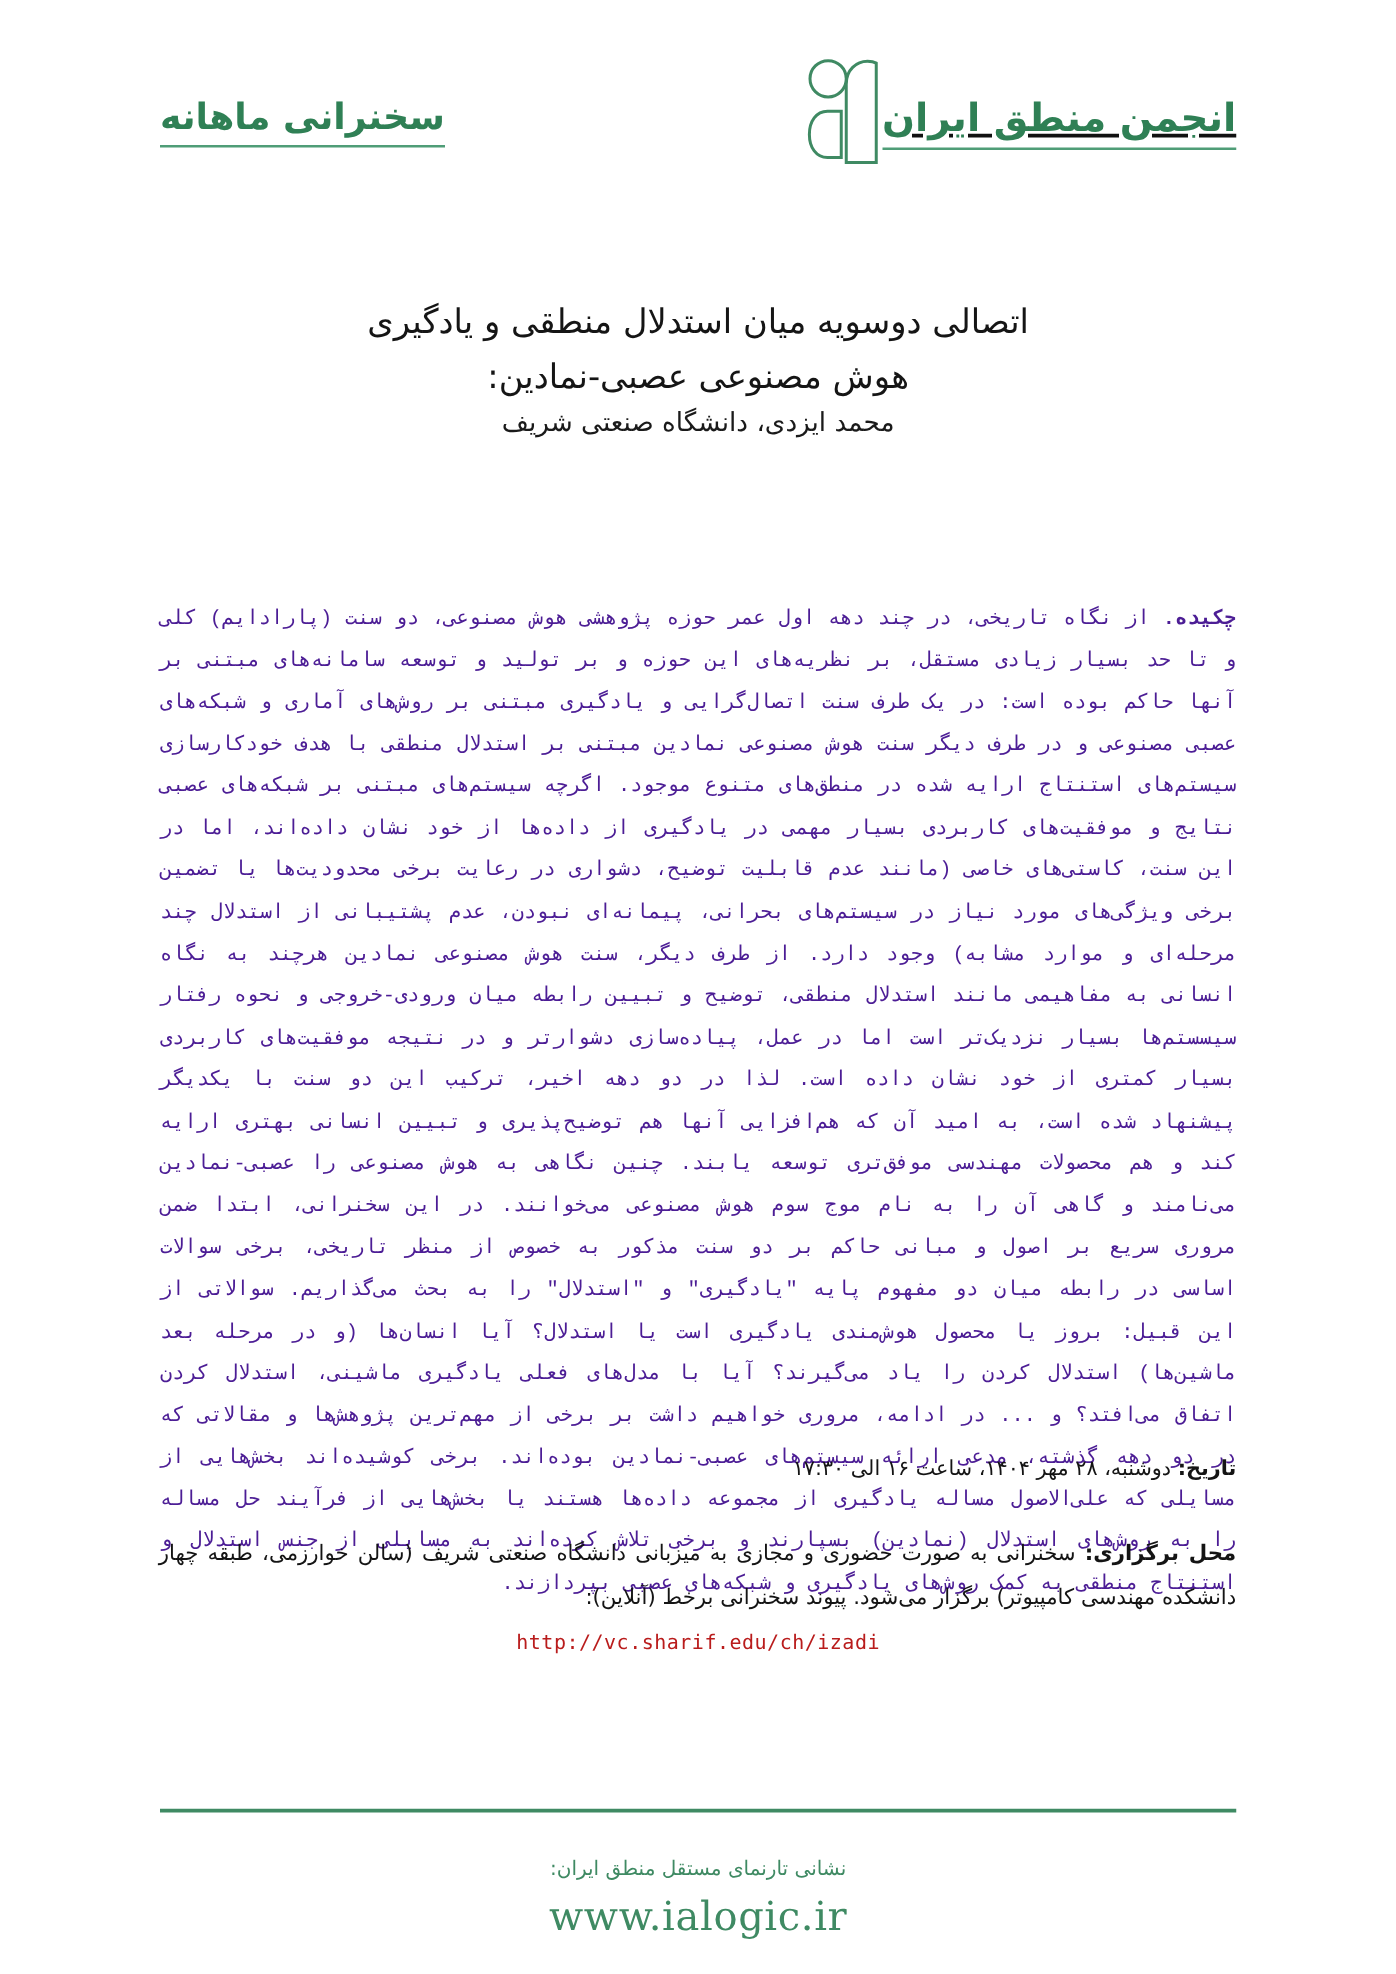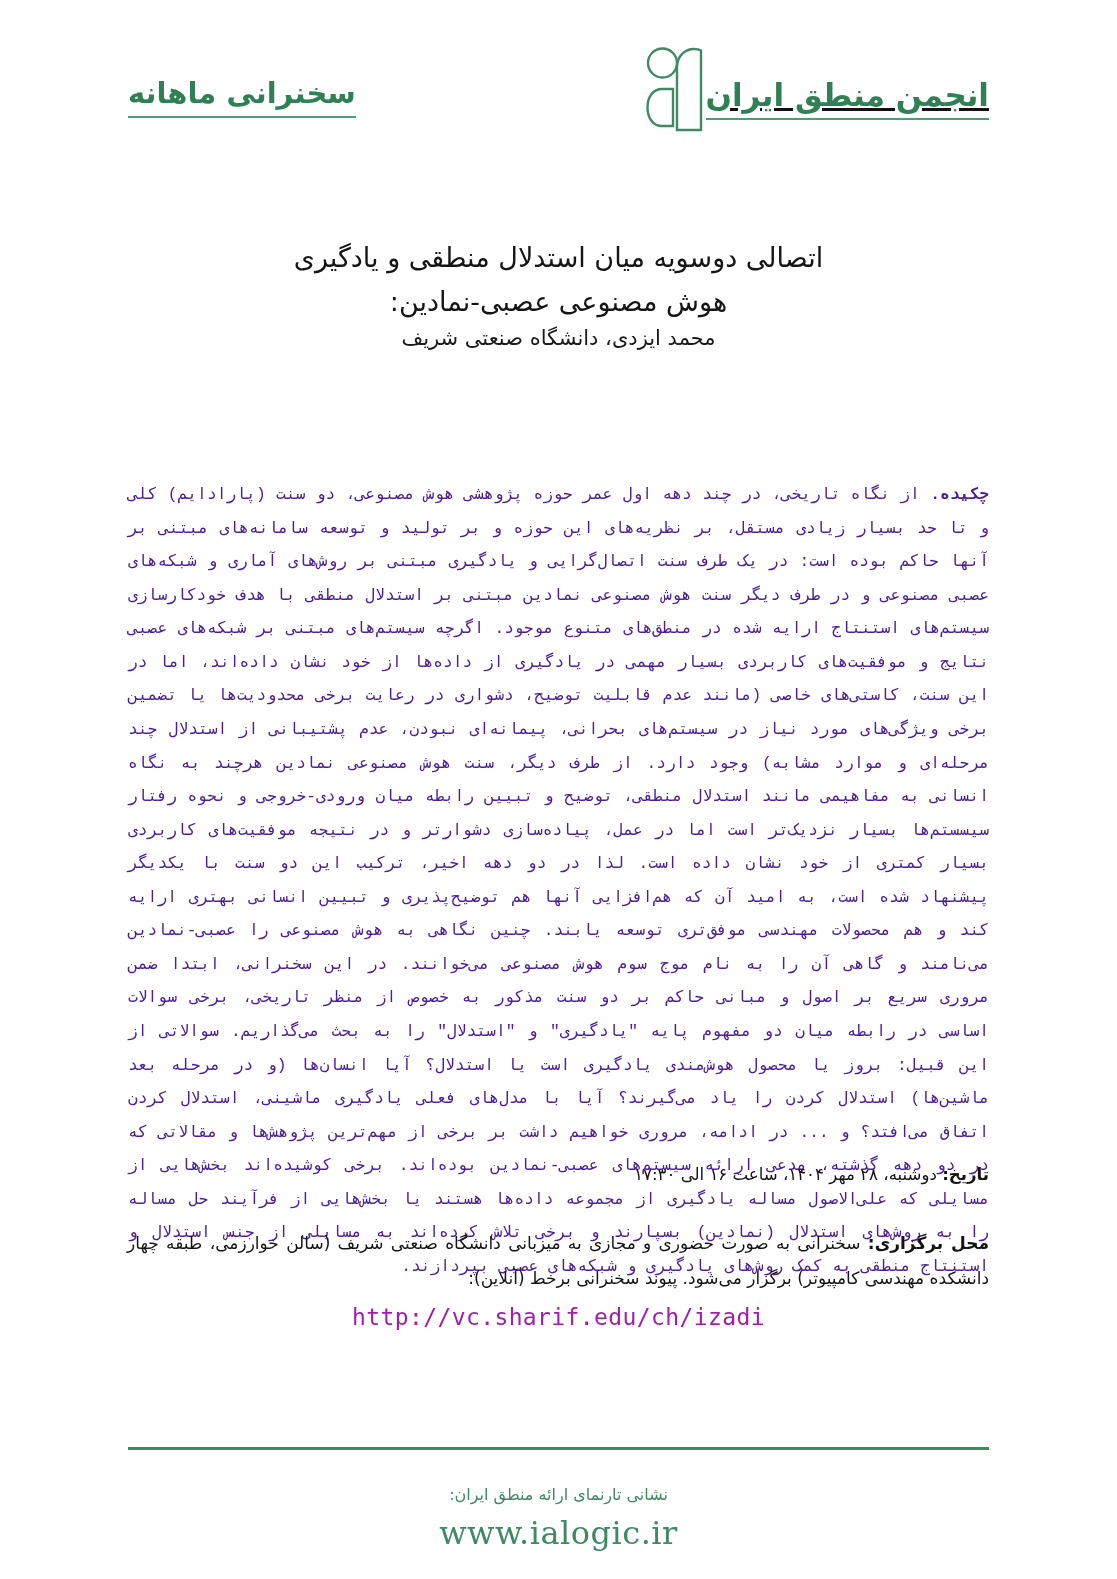--- a/index.html
+++ b/index.html
@@ -162,22 +162,22 @@
     position: absolute;
     top: 1304px;
     right: 128px;
     left: 128px;
     text-align: center;
   }
 
   .link-line a,
   .link-line span.url {
     font-family: "DejaVu Sans Mono", "Liberation Mono", monospace;
-    font-size: 23px;
-    color: #a21caf;
+    font-size: 16px;
+    color: #b91c1c;
     text-decoration: none;
     letter-spacing: 0.4px;
   }
 
   
   .footer-rule {
     position: absolute;
     top: 1447px;
     left: 128px;
     right: 128px;
@@ -253,17 +253,17 @@
   <div class="info-venue">
     <span class="lbl">محل برگزاری:</span><span> سخنرانی به صورت حضوری و مجازی به میزبانی دانشگاه صنعتی شریف (سالن خوارزمی، طبقه چهار دانشکده مهندسی کامپیوتر) برگزار می‌شود. پیوند سخنرانی برخط (آنلاین):</span>
   </div>
 
   <div class="link-line">
     <a href="#">http://vc.sharif.edu/ch/izadi</a>
   </div>
 
   <div class="footer-rule"></div>
   <div class="footer">
-    <div class="footer-caption">نشانی تارنمای ارائه منطق ایران:</div>
+    <div class="footer-caption">نشانی تارنمای مستقل منطق ایران:</div>
     <div class="footer-url">www.ialogic.ir</div>
   </div>
 
 </div>
 
 </body></html>

